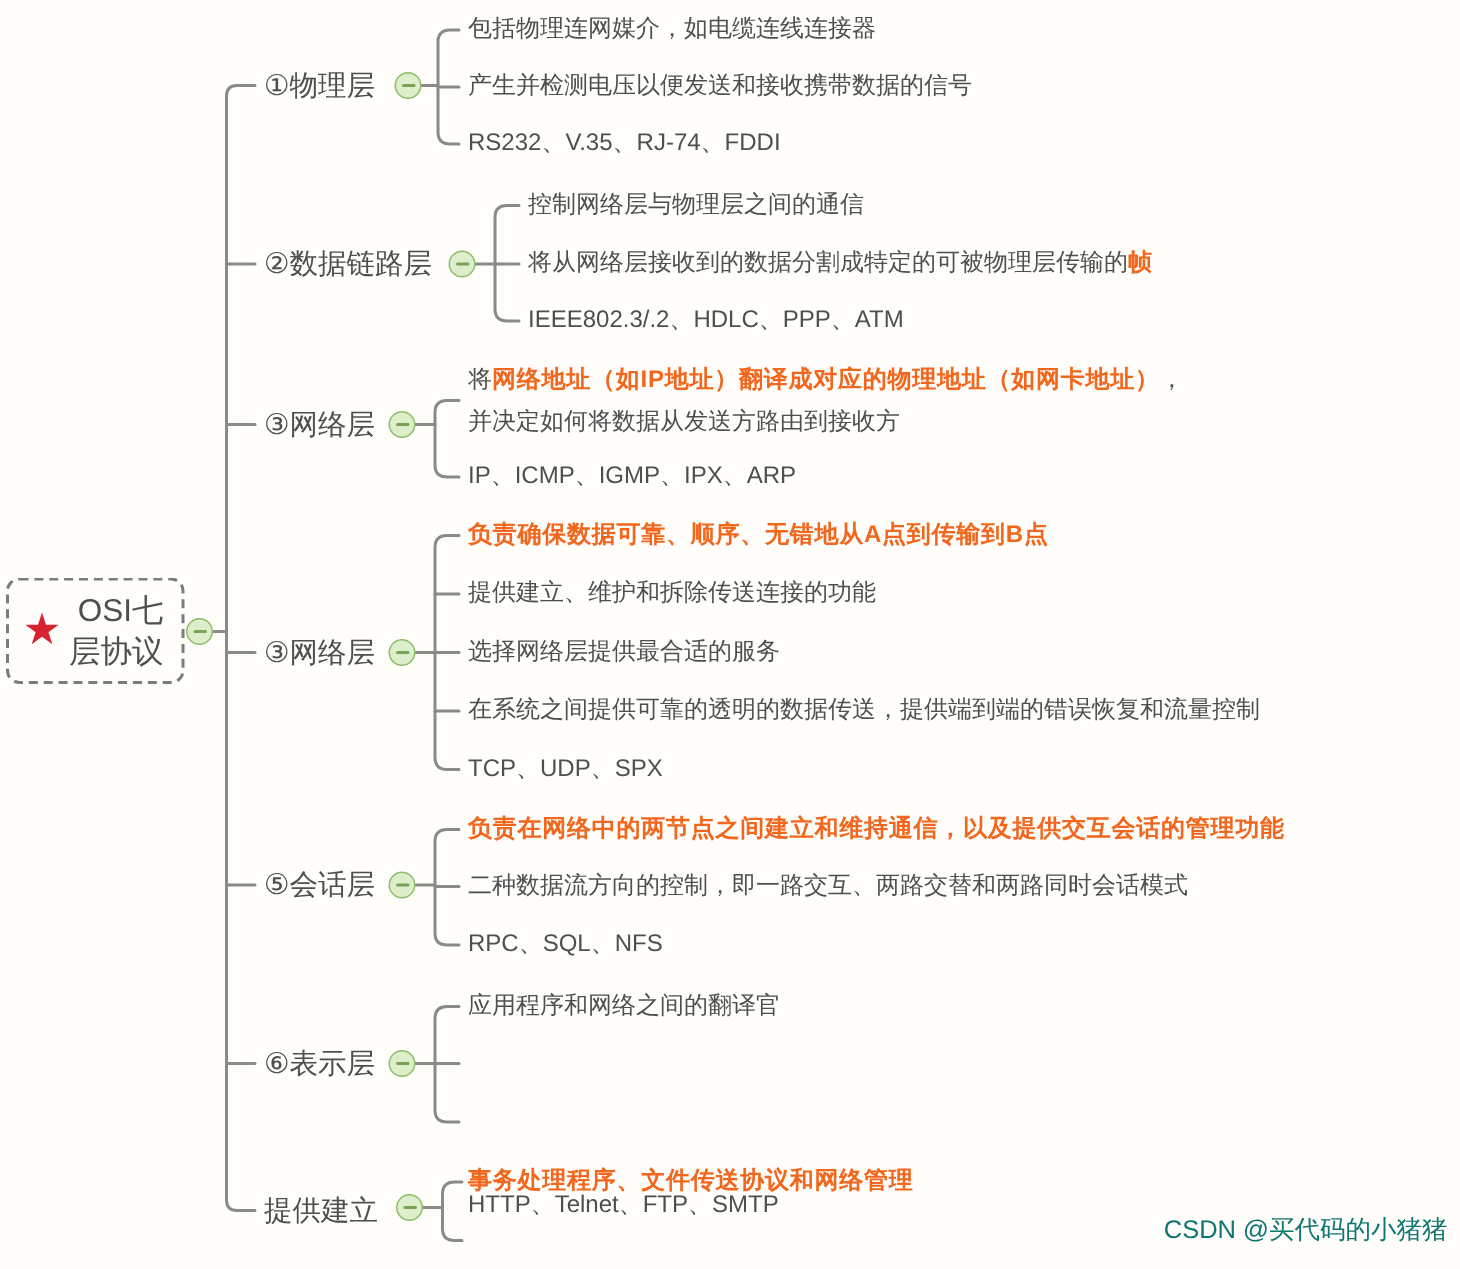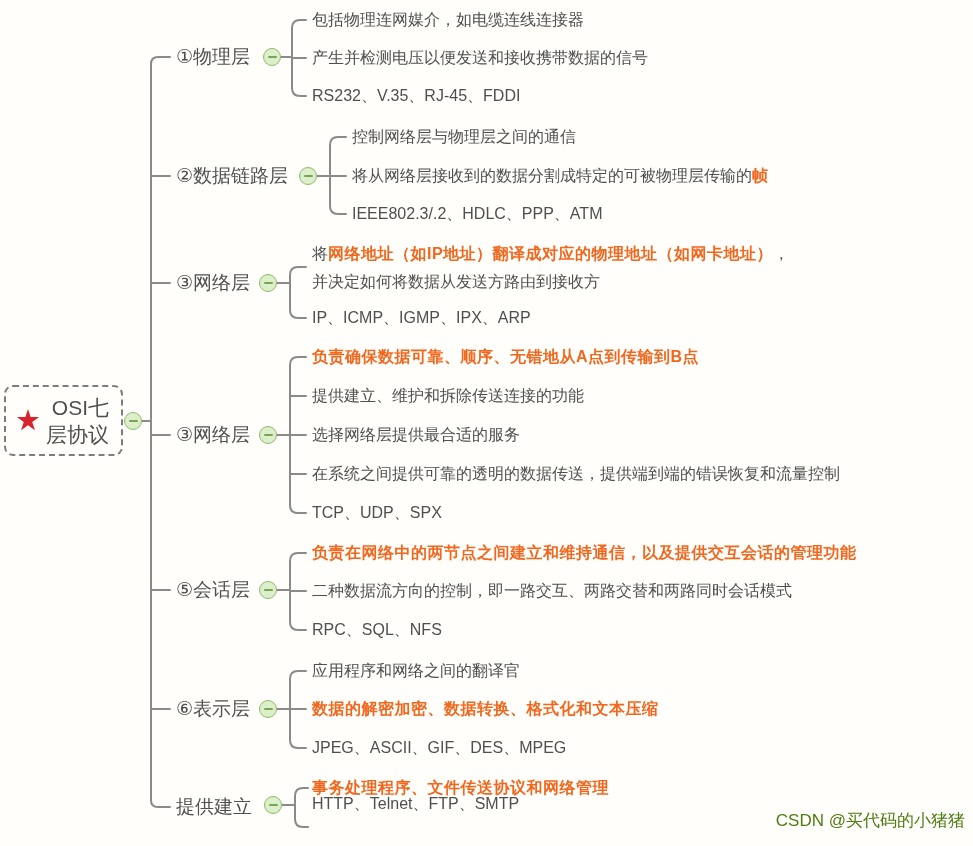--- a/index.html
+++ b/index.html
@@ -8,21 +8,21 @@
   #wires{position:absolute;left:0;top:0;}
   .topic-label{position:absolute;transform:translateY(-50%);font-size:19px;color:#4f4f4f;white-space:nowrap;cursor:pointer;}
   .subtopic{position:absolute;transform:translateY(-50%);font-size:16px;color:#4f4f4f;white-space:nowrap;cursor:pointer;line-height:22px;}
   .subtopic .hl, .hl{color:#f2671d;font-weight:bold;letter-spacing:0.5px;}
   .multiline{line-height:28px;}
   .btn{position:absolute;width:18px;height:18px;border-radius:50%;background:#ddeeca;border:1px solid #8fbc6c;box-sizing:border-box;display:flex;align-items:center;justify-content:center;cursor:pointer;}
   .btn .minus{width:9px;height:2px;background:#79a457;border-radius:1px;}
   .root-box{position:absolute;left:4px;top:385px;width:119px;height:71px;border:2px dashed #7c7c7c;border-radius:9px;display:flex;align-items:center;padding:0 4px 0 9px;box-sizing:border-box;background:#fffefb;cursor:pointer;}
   .star{color:#d8232f;font-size:29px;line-height:1;margin-right:5px;}
   .root-title{font-size:21px;line-height:27px;color:#4f4f4f;white-space:nowrap;text-align:right;}
-  .watermark{position:absolute;right:8px;top:820px;transform:translateY(-50%);font-size:17px;color:#4d7c0f;white-space:nowrap;text-shadow:1px 1px 0 #ffffff;}
+  .watermark{position:absolute;right:8px;top:820px;transform:translateY(-50%);font-size:17px;color:#0f766e;white-space:nowrap;text-shadow:1px 1px 0 #ffffff;}
 </style>
 </head>
 <body>
 
 <div id="canvas">
 
   <svg id="wires" width="973" height="846" viewBox="0 0 973 846">
     <g fill="none" stroke="#8a8a8a" stroke-width="2" stroke-linecap="round">
       <g>
         <path d="M 142 421 H 151"></path>
@@ -107,21 +107,21 @@
     </div>
   <div class="btn" style="left:259px;top:700px">
       <span class="minus"></span>
     </div>
   <div class="btn" style="left:264px;top:796px">
       <span class="minus"></span>
     </div>
 
   <div class="subtopic" style="left:312px;top:20px"><span>包括物理连网媒介，如电缆连线连接器</span></div>
   <div class="subtopic" style="left:312px;top:58px"><span>产生并检测电压以便发送和接收携带数据的信号</span></div>
-  <div class="subtopic" style="left:312px;top:96px"><span>RS232、V.35、RJ-45、FDDI</span></div>
+  <div class="subtopic" style="left:312px;top:96px"><span>RS232、V.35、RJ-74、FDDI</span></div>
 
   <div class="subtopic" style="left:352px;top:137px"><span>控制网络层与物理层之间的通信</span></div>
   <div class="subtopic" style="left:352px;top:176px"><span>将从网络层接收到的数据分割成特定的可被物理层传输的</span><span class="hl">帧</span></div>
   <div class="subtopic" style="left:352px;top:214px"><span>IEEE802.3/.2、HDLC、PPP、ATM</span></div>
 
   <div class="subtopic multiline" style="left:312px;top:268px">
     <div><span>将</span><span class="hl">网络地址（如IP地址）翻译成对应的物理地址（如网卡地址）</span><span>，</span></div>
     <div><span>并决定如何将数据从发送方路由到接收方</span></div>
   </div>
   <div class="subtopic" style="left:312px;top:318px"><span>IP、ICMP、IGMP、IPX、ARP</span></div>
@@ -130,21 +130,19 @@
   <div class="subtopic" style="left:312px;top:396px"><span>提供建立、维护和拆除传送连接的功能</span></div>
   <div class="subtopic" style="left:312px;top:435px"><span>选择网络层提供最合适的服务</span></div>
   <div class="subtopic" style="left:312px;top:474px"><span>在系统之间提供可靠的透明的数据传送，提供端到端的错误恢复和流量控制</span></div>
   <div class="subtopic" style="left:312px;top:513px"><span>TCP、UDP、SPX</span></div>
 
   <div class="subtopic" style="left:312px;top:553px"><span class="hl">负责在网络中的两节点之间建立和维持通信，以及提供交互会话的管理功能</span></div>
   <div class="subtopic" style="left:312px;top:591px"><span>二种数据流方向的控制，即一路交互、两路交替和两路同时会话模式</span></div>
   <div class="subtopic" style="left:312px;top:630px"><span>RPC、SQL、NFS</span></div>
 
   <div class="subtopic" style="left:312px;top:671px"><span>应用程序和网络之间的翻译官</span></div>
-  <div class="subtopic" style="left:312px;top:709px"><span class="hl">数据的解密加密、数据转换、格式化和文本压缩</span></div>
-  <div class="subtopic" style="left:312px;top:748px"><span>JPEG、ASCII、GIF、DES、MPEG</span></div>
 
   <div class="subtopic" style="left:312px;top:788px"><span class="hl">事务处理程序、文件传送协议和网络管理</span></div>
   <div class="subtopic" style="left:312px;top:804px"><span>HTTP、Telnet、FTP、SMTP</span></div>
 
   <div class="watermark">CSDN @买代码的小猪猪</div>
 
 </div>
 
 </body></html>

